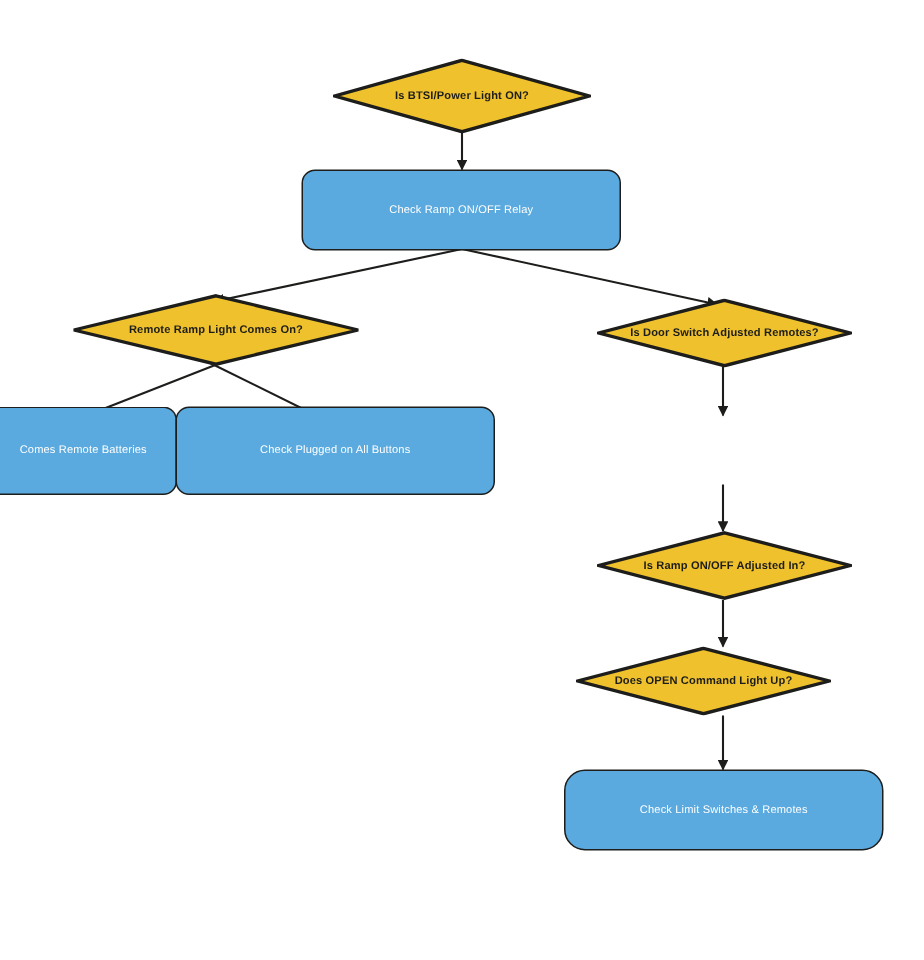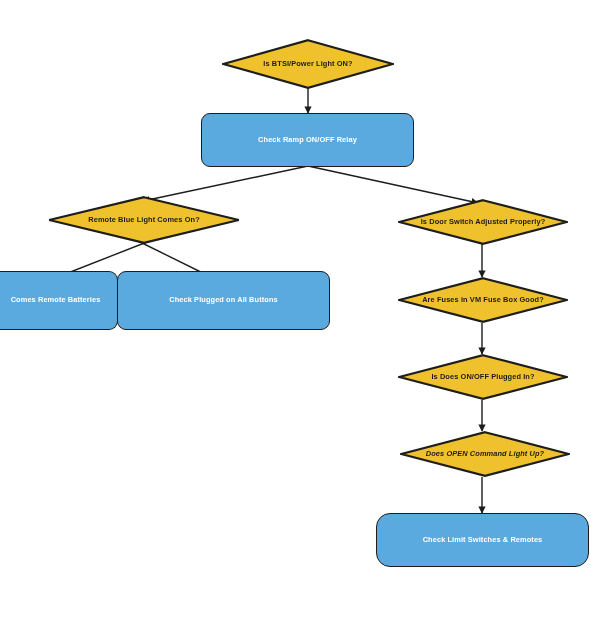--- a/index.html
+++ b/index.html
@@ -57,21 +57,21 @@
     padding: 0 6px;
   }
   
   .process {
     background: #5BAADF;
     border: 1.2px solid #1d1d1b;
     border-radius: 9px;
   }
   .process .plabel {
     color: #ffffff;
-    font-weight: bold;
+    font-weight: normal;
     font-size: 7.4px;
     letter-spacing: 0.1px;
     line-height: 1.15;
     padding: 0 8px;
   }
   
   .clip-left {
     border-left: none;
     border-top-left-radius: 0;
     border-bottom-left-radius: 0;
@@ -116,53 +116,47 @@
   </div>
 
   <div class="node process" style="left:201px; top:113px; width:213px; height:54px;">
     <span class="plabel">Check Ramp ON/OFF Relay</span>
   </div>
 
   <div class="node decision" style="left:48px; top:196px; width:192px; height:48px;">
     <svg class="shape" viewBox="0 0 192 48" preserveAspectRatio="none">
       <polygon points="96,1.2 190.8,24 96,46.8 1.2,24" fill="#EFC12D" stroke="#1d1d1b" stroke-width="2.2"></polygon>
     </svg>
-    <span class="dlabel">Remote Blue Light Comes On?</span>
+    <span class="dlabel">Remote Ramp Light Comes On?</span>
   </div>
 
   <div class="node process clip-left" style="left:-6px; top:271px; width:124px; height:59px;">
     <span class="plabel">Comes Remote Batteries</span>
   </div>
 
   <div class="node process" style="left:117px; top:271px; width:213px; height:59px;">
     <span class="plabel">Check Plugged on All Buttons</span>
   </div>
 
   <div class="node decision" style="left:398px; top:199px; width:170px; height:46px;">
     <svg class="shape" viewBox="0 0 170 46" preserveAspectRatio="none">
       <polygon points="85,1.2 168.8,23 85,44.8 1.2,23" fill="#EFC12D" stroke="#1d1d1b" stroke-width="2.2"></polygon>
     </svg>
-    <span class="dlabel">Is Door Switch Adjusted Properly?</span>
+    <span class="dlabel">Is Door Switch Adjusted Remotes?</span>
   </div>
 
-  <div class="node decision" style="left:398px; top:277px; width:170px; height:46px;">
-    <svg class="shape" viewBox="0 0 170 46" preserveAspectRatio="none">
-      <polygon points="85,1.2 168.8,23 85,44.8 1.2,23" fill="#EFC12D" stroke="#1d1d1b" stroke-width="2.2"></polygon>
-    </svg>
-    <span class="dlabel">Are Fuses in VM Fuse Box Good?</span>
-  </div>
 
   <div class="node decision" style="left:398px; top:354px; width:170px; height:46px;">
     <svg class="shape" viewBox="0 0 170 46" preserveAspectRatio="none">
       <polygon points="85,1.2 168.8,23 85,44.8 1.2,23" fill="#EFC12D" stroke="#1d1d1b" stroke-width="2.2"></polygon>
     </svg>
-    <span class="dlabel">Is Does ON/OFF Plugged In?</span>
+    <span class="dlabel">Is Ramp ON/OFF Adjusted In?</span>
   </div>
 
-  <div class="node decision" style="left:400px; top:431px; width:170px; height:46px;font-style:italic;">
+  <div class="node decision" style="left:384px; top:431px; width:170px; height:46px;">
     <svg class="shape" viewBox="0 0 170 46" preserveAspectRatio="none">
       <polygon points="85,1.2 168.8,23 85,44.8 1.2,23" fill="#EFC12D" stroke="#1d1d1b" stroke-width="2.2"></polygon>
     </svg>
     <span class="dlabel">Does OPEN Command Light Up?</span>
   </div>
 
   <div class="node process" style="left:376px; top:513px; width:213px; height:54px;border-radius:14px;">
     <span class="plabel">Check Limit Switches &amp; Remotes</span>
   </div>
 

